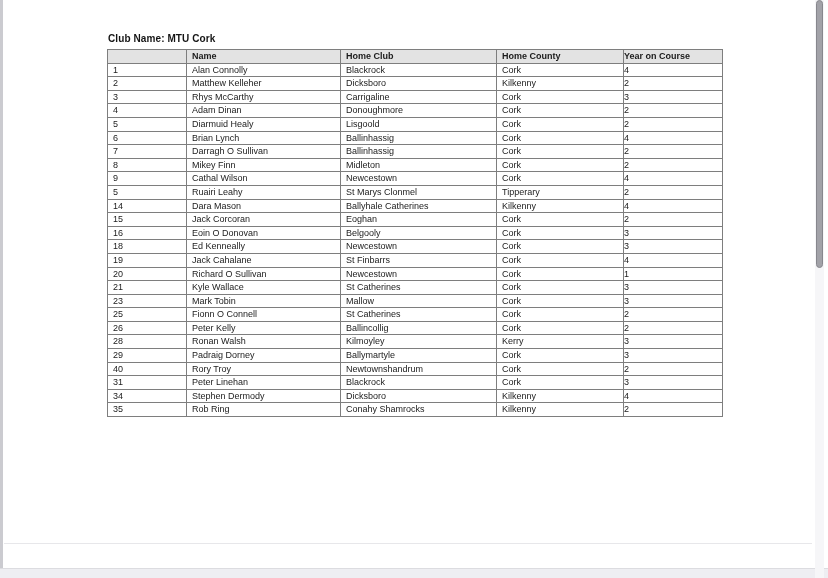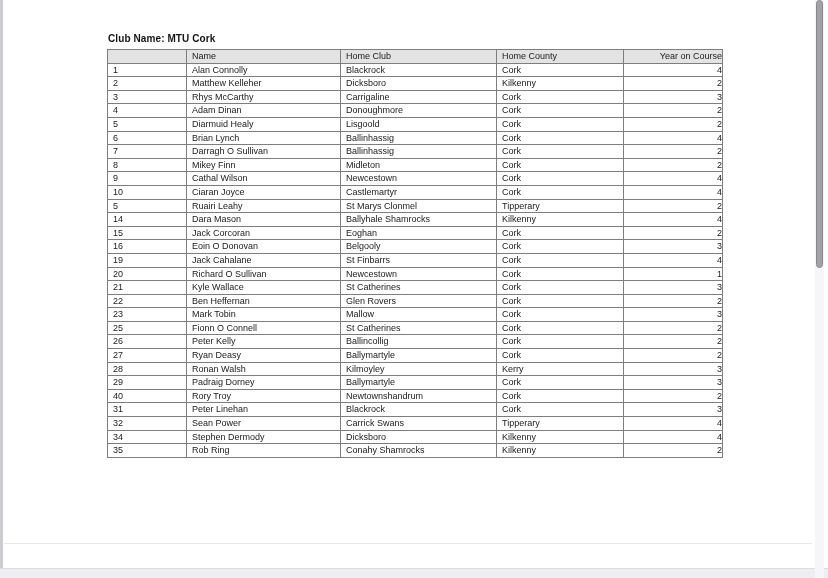--- a/index.html
+++ b/index.html
@@ -27,24 +27,24 @@
   table.roster th, table.roster td {
     border:1px solid var(--table_border);
     font-size:9px; color:#1b1b1b;
     height:12.6px; line-height:12.6px;
     padding:0 0 0 5px;
     white-space:nowrap; overflow:hidden;
     text-align:left; font-weight:normal;
   }
   table.roster thead th {
     background:var(--header_fill);
-    font-weight:normal;
+    font-weight:bold;
     margin-left:19px;
   }
-  table.roster th.c4, table.roster td.c4 { text-align:right; padding:0; }
+  table.roster th.c4, table.roster td.c4 { text-align:left; padding:0; }
   col.c0 { width:79px; }
   col.c1 { width:154px; }
   col.c2 { width:156px; }
   col.c3 { width:127px; }
   col.c4 { width:99px; }
   .page-break-line {
     position:absolute; left:4px; top:543px; width:808px; height:1px;
     background:#e7e7ea;
   }
   .bottom-strip {
@@ -147,55 +147,55 @@
           <td class="c4">2</td>
         </tr>
         <tr>
           <td class="c0">9</td>
           <td class="c1">Cathal Wilson</td>
           <td class="c2">Newcestown</td>
           <td class="c3">Cork</td>
           <td class="c4">4</td>
         </tr>
         <tr>
-          <td class="c0">10</td>
-          <td class="c1">Ciaran Joyce</td>
-          <td class="c2">Castlemartyr</td>
-          <td class="c3">Cork</td>
-          <td class="c4">4</td>
-        </tr>
-        <tr>
           <td class="c0">5</td>
           <td class="c1">Ruairi Leahy</td>
           <td class="c2">St Marys Clonmel</td>
           <td class="c3">Tipperary</td>
           <td class="c4">2</td>
         </tr>
         <tr>
           <td class="c0">14</td>
           <td class="c1">Dara Mason</td>
-          <td class="c2">Ballyhale Shamrocks</td>
+          <td class="c2">Ballyhale Catherines</td>
           <td class="c3">Kilkenny</td>
           <td class="c4">4</td>
         </tr>
         <tr>
           <td class="c0">15</td>
           <td class="c1">Jack Corcoran</td>
           <td class="c2">Eoghan</td>
           <td class="c3">Cork</td>
           <td class="c4">2</td>
         </tr>
         <tr>
           <td class="c0">16</td>
           <td class="c1">Eoin O Donovan</td>
           <td class="c2">Belgooly</td>
           <td class="c3">Cork</td>
           <td class="c4">3</td>
         </tr>
         <tr>
+          <td class="c0">18</td>
+          <td class="c1">Ed Kenneally</td>
+          <td class="c2">Newcestown</td>
+          <td class="c3">Cork</td>
+          <td class="c4">3</td>
+        </tr>
+        <tr>
           <td class="c0">19</td>
           <td class="c1">Jack Cahalane</td>
           <td class="c2">St Finbarrs</td>
           <td class="c3">Cork</td>
           <td class="c4">4</td>
         </tr>
         <tr>
           <td class="c0">20</td>
           <td class="c1">Richard O Sullivan</td>
           <td class="c2">Newcestown</td>
@@ -203,51 +203,37 @@
           <td class="c4">1</td>
         </tr>
         <tr>
           <td class="c0">21</td>
           <td class="c1">Kyle Wallace</td>
           <td class="c2">St Catherines</td>
           <td class="c3">Cork</td>
           <td class="c4">3</td>
         </tr>
         <tr>
-          <td class="c0">22</td>
-          <td class="c1">Ben Heffernan</td>
-          <td class="c2">Glen Rovers</td>
-          <td class="c3">Cork</td>
-          <td class="c4">2</td>
-        </tr>
-        <tr>
           <td class="c0">23</td>
           <td class="c1">Mark Tobin</td>
           <td class="c2">Mallow</td>
           <td class="c3">Cork</td>
           <td class="c4">3</td>
         </tr>
         <tr>
           <td class="c0">25</td>
           <td class="c1">Fionn O Connell</td>
           <td class="c2">St Catherines</td>
           <td class="c3">Cork</td>
           <td class="c4">2</td>
         </tr>
         <tr>
           <td class="c0">26</td>
           <td class="c1">Peter Kelly</td>
           <td class="c2">Ballincollig</td>
-          <td class="c3">Cork</td>
-          <td class="c4">2</td>
-        </tr>
-        <tr>
-          <td class="c0">27</td>
-          <td class="c1">Ryan Deasy</td>
-          <td class="c2">Ballymartyle</td>
           <td class="c3">Cork</td>
           <td class="c4">2</td>
         </tr>
         <tr>
           <td class="c0">28</td>
           <td class="c1">Ronan Walsh</td>
           <td class="c2">Kilmoyley</td>
           <td class="c3">Kerry</td>
           <td class="c4">3</td>
         </tr>
@@ -266,27 +252,20 @@
           <td class="c4">2</td>
         </tr>
         <tr>
           <td class="c0">31</td>
           <td class="c1">Peter Linehan</td>
           <td class="c2">Blackrock</td>
           <td class="c3">Cork</td>
           <td class="c4">3</td>
         </tr>
         <tr>
-          <td class="c0">32</td>
-          <td class="c1">Sean Power</td>
-          <td class="c2">Carrick Swans</td>
-          <td class="c3">Tipperary</td>
-          <td class="c4">4</td>
-        </tr>
-        <tr>
           <td class="c0">34</td>
           <td class="c1">Stephen Dermody</td>
           <td class="c2">Dicksboro</td>
           <td class="c3">Kilkenny</td>
           <td class="c4">4</td>
         </tr>
         <tr>
           <td class="c0">35</td>
           <td class="c1">Rob Ring</td>
           <td class="c2">Conahy Shamrocks</td>

